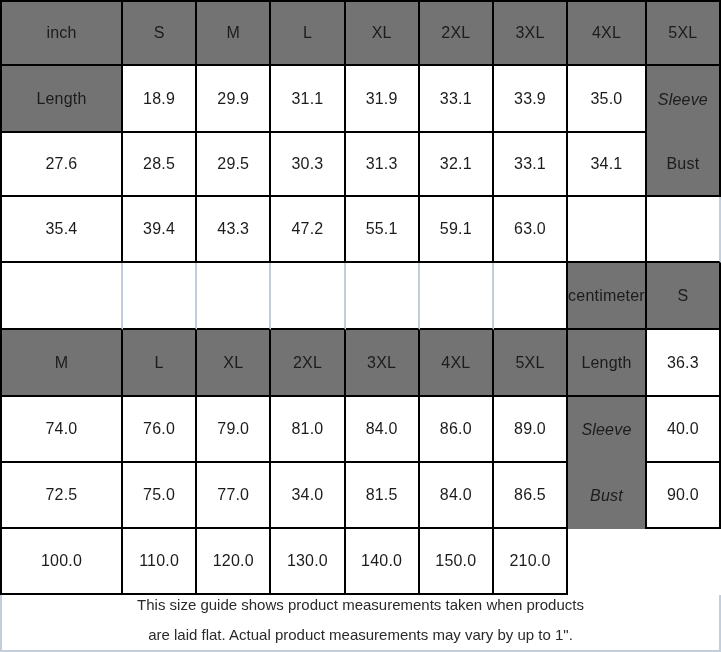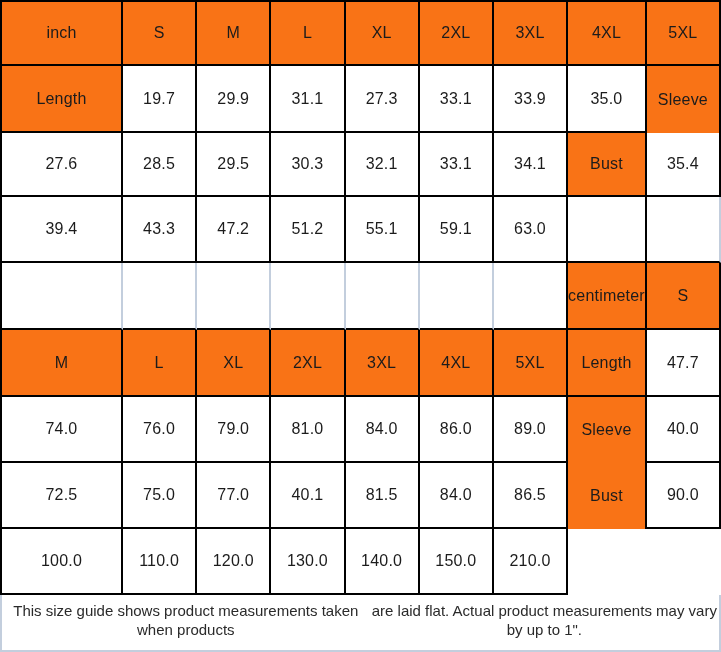--- a/index.html
+++ b/index.html
@@ -26,36 +26,36 @@
     display: flex;
     align-items: center;
     justify-content: center;
     border-right: 2px solid #000000;
     border-bottom: 2px solid #000000;
     box-sizing: border-box;
     font-size: 16px;
     letter-spacing: 0.2px;
     background: #ffffff;
   }
-  .hd { background: #f97316; }
+  .hd { background: #737373; }
   
-  .nb { border-bottom: none; }
+  .nb { border-bottom: none; font-style: italic; }
   
   .lg { border-right: 2px solid #c3cedd; }
   .footer {
     box-sizing: border-box;
     width: 721px;
     height: 57px;
     border-left: 2px solid #c3cedd;
     border-right: 2px solid #c3cedd;
     border-bottom: 2px solid #c3cedd;
     display: flex;
-    flex-direction: row;
+    flex-direction: column;
     align-items: center;
-    justify-content: flex-start;
+    justify-content: space-between;
     padding-bottom: 6px;
     font-size: 15px;
     line-height: 19px;
     color: #2a2a2a;
     text-align: center;
   }
 </style>
 </head>
 <body>
 
@@ -66,43 +66,43 @@
     <div class="c hd">S</div>
     <div class="c hd">M</div>
     <div class="c hd">L</div>
     <div class="c hd">XL</div>
     <div class="c hd">2XL</div>
     <div class="c hd">3XL</div>
     <div class="c hd">4XL</div>
     <div class="c hd">5XL</div>
 
     <div class="c hd">Length</div>
-    <div class="c">19.7</div>
+    <div class="c">18.9</div>
     <div class="c">29.9</div>
     <div class="c">31.1</div>
-    <div class="c">27.3</div>
+    <div class="c">31.9</div>
     <div class="c">33.1</div>
     <div class="c">33.9</div>
     <div class="c">35.0</div>
 
     <div class="c hd nb">Sleeve</div>
     <div class="c">27.6</div>
     <div class="c">28.5</div>
     <div class="c">29.5</div>
     <div class="c">30.3</div>
+    <div class="c">31.3</div>
     <div class="c">32.1</div>
     <div class="c">33.1</div>
     <div class="c">34.1</div>
 
     <div class="c hd">Bust</div>
     <div class="c">35.4</div>
     <div class="c">39.4</div>
     <div class="c">43.3</div>
     <div class="c">47.2</div>
-    <div class="c">51.2</div>
     <div class="c">55.1</div>
     <div class="c">59.1</div>
     <div class="c">63.0</div>
 
     <div class="c"></div>
     <div class="c lg"></div>
     <div class="c lg"></div>
     <div class="c lg"></div>
     <div class="c lg"></div>
     <div class="c lg"></div>
@@ -114,35 +114,35 @@
     <div class="c hd">S</div>
     <div class="c hd">M</div>
     <div class="c hd">L</div>
     <div class="c hd">XL</div>
     <div class="c hd">2XL</div>
     <div class="c hd">3XL</div>
     <div class="c hd">4XL</div>
     <div class="c hd">5XL</div>
 
     <div class="c hd">Length</div>
-    <div class="c">47.7</div>
+    <div class="c">36.3</div>
     <div class="c">74.0</div>
     <div class="c">76.0</div>
     <div class="c">79.0</div>
     <div class="c">81.0</div>
     <div class="c">84.0</div>
     <div class="c">86.0</div>
     <div class="c">89.0</div>
 
     <div class="c hd nb">Sleeve</div>
     <div class="c">40.0</div>
     <div class="c">72.5</div>
     <div class="c">75.0</div>
     <div class="c">77.0</div>
-    <div class="c">40.1</div>
+    <div class="c">34.0</div>
     <div class="c">81.5</div>
     <div class="c">84.0</div>
     <div class="c">86.5</div>
 
     <div class="c hd nb">Bust</div>
     <div class="c">90.0</div>
     <div class="c">100.0</div>
     <div class="c">110.0</div>
     <div class="c">120.0</div>
     <div class="c">130.0</div>

